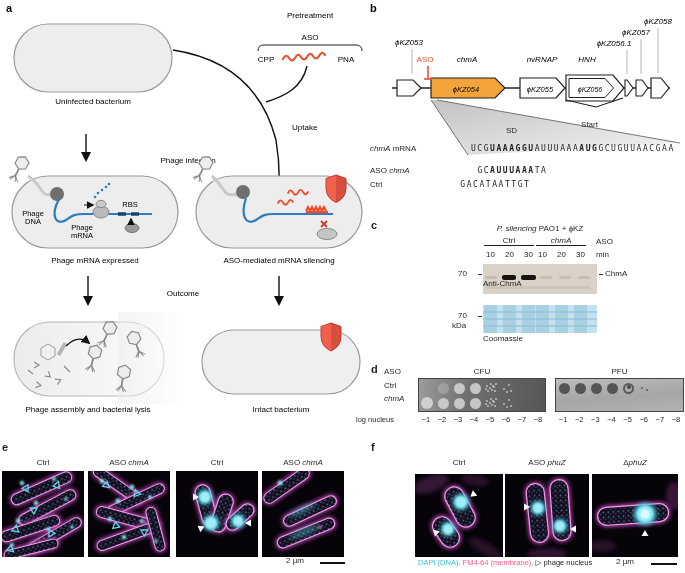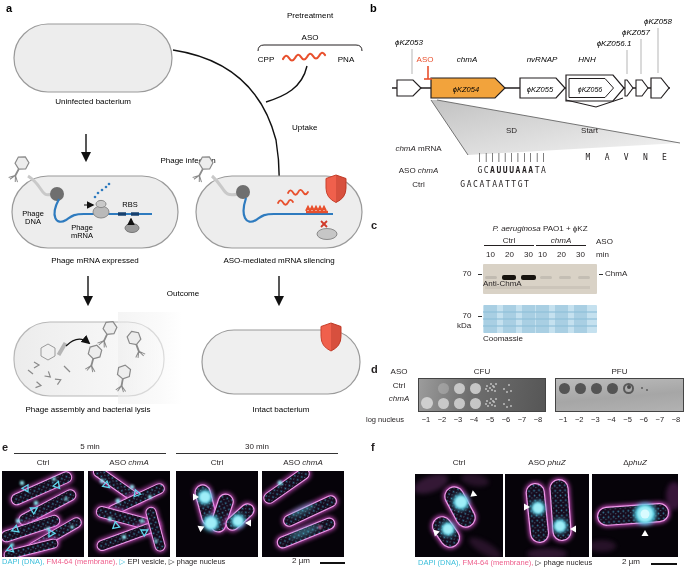--- a/index.html
+++ b/index.html
@@ -4,21 +4,21 @@
 <style>
   * { margin:0; padding:0; box-sizing:border-box; }
   body { font-family:"Liberation Sans", sans-serif; background:#fff; color:#231f20; }
   #fig { position:relative; width:685px; height:573px; background:#fff; overflow:hidden; }
   .abs { position:absolute; }
   .plabel { font-size:11px; font-weight:bold; }
   .lab8 { font-size:8px; }
   .lab75 { font-size:7.5px; }
   .it { font-style:italic; }
   .ctr { text-align:center; }
-  .rt { text-align:center; }
+  .rt { text-align:left; }
   .seq { font-family:"DejaVu Sans Mono", monospace; font-size:8px; letter-spacing:1.55px; white-space:pre; }
   .seq b { font-weight:bold; }
   .seqlab { font-size:8px; white-space:pre; }
   .underlined { border-bottom:1px solid #231f20; }
   .spot { position:absolute; border-radius:50%; }
   [data-dilrow] { display:flex; font-size:7.5px; }
   [data-dilrow] span { flex:1; text-align:center; }
   .legend { font-size:7.5px; white-space:pre; }
   .scalebar { height:2px; background:#111; }
   svg text { font-family:"Liberation Sans", sans-serif; }
@@ -192,32 +192,32 @@
       <text x="172" y="62" font-size="8" font-style="italic" text-anchor="middle">nvRNAP</text>
       <text x="170" y="91.5" font-size="7.5" font-style="italic" text-anchor="middle">ϕKZ055</text>
       <text x="217" y="62" font-size="8" font-style="italic" text-anchor="middle">HNH</text>
       <text x="220" y="91.5" font-size="7" font-style="italic" text-anchor="middle">ϕKZ056</text>
       <text x="244" y="46" font-size="8" font-style="italic" text-anchor="middle">ϕKZ056.1</text>
       <text x="266" y="35" font-size="8" font-style="italic" text-anchor="middle">ϕKZ057</text>
       <text x="288" y="24" font-size="8" font-style="italic" text-anchor="middle">ϕKZ058</text>
     </svg>
 
     <div class="abs ctr lab8" style="left:121px;top:126px;width:41px">SD</div>
-    <div class="abs ctr lab8" style="left:199px;top:126px;width:41px">Start</div>
+    <div class="abs ctr lab8" style="left:199px;top:120px;width:41px">Start</div>
     <div class="abs rt seqlab" style="left:0;top:144px;width:97px"><span class="it">chmA</span><span> mRNA</span></div>
-    <div class="abs seq" style="left:101px;top:153px;color:#444"><span> |||||||||||</span><span style="color:#231f20">      M  A  V  N  E</span></div>
+    <div class="abs seq" style="left:101px;top:144px"><span>UCG</span><b>UAAAGGU</b><span>AUUUAAA</span><b>AUG</b><span>GCUGUUAACGAA</span></div>
     <div class="abs rt seqlab" style="left:0;top:166px;width:97px"><span>ASO </span><span class="it">chmA</span></div>
     <div class="abs seq" style="left:101px;top:166px"><span> </span><span>GC</span><b>AUUUAAA</b><span>TA</span></div>
     <div class="abs rt seqlab" style="left:0;top:180px;width:97px">Ctrl</div>
     <div class="abs seq" style="left:84px;top:180px"> GACATAATTGT</div>
   </div>
 
   
   <div class="abs plabel" style="left:371px;top:219px">c</div>
-  <div class="abs ctr lab8" style="left:430px;top:224px;width:220px"><span class="it">P. aeruginosa</span><span> PAO1 + ϕKZ</span></div>
+  <div class="abs ctr lab8" style="left:430px;top:224px;width:220px"><span class="it">P. silencing</span><span> PAO1 + ϕKZ</span></div>
   <div class="abs ctr lab8 underlined" style="left:484px;top:236px;width:50px">Ctrl</div>
   <div class="abs ctr lab8 underlined it" style="left:536px;top:236px;width:50px">chmA</div>
   <div class="abs lab8" style="left:596px;top:237px">ASO</div>
   <div class="abs ctr lab8" style="left:481px;top:250px;width:19px">10</div>
   <div class="abs ctr lab8" style="left:500px;top:250px;width:19px">20</div>
   <div class="abs ctr lab8" style="left:519px;top:250px;width:19px">30</div>
   <div class="abs ctr lab8" style="left:533px;top:250px;width:19px">10</div>
   <div class="abs ctr lab8" style="left:552px;top:250px;width:19px">20</div>
   <div class="abs ctr lab8" style="left:571px;top:250px;width:19px">30</div>
   <div class="abs lab8" style="left:596px;top:250px">min</div>
@@ -324,22 +324,20 @@
       <span>−3</span>
       <span>−4</span>
       <span>−5</span>
       <span>−6</span>
       <span>−7</span>
       <span>−8</span>
     </div>
 
   
   <div class="abs plabel" style="left:2px;top:441px">e</div>
-  <div class="abs ctr lab8" style="left:14px;top:442px;width:152px;border-bottom:1px solid #333;padding-bottom:2px">5 min</div>
-  <div class="abs ctr lab8" style="left:176px;top:442px;width:162px;border-bottom:1px solid #333;padding-bottom:2px">30 min</div>
   <div class="abs ctr lab8" style="left:2px;top:458px;width:82px">Ctrl</div>
   <div class="abs ctr lab8" style="left:88px;top:458px;width:82px"><span>ASO </span><span class="it">chmA</span></div>
   <div class="abs ctr lab8" style="left:176px;top:458px;width:82px">Ctrl</div>
   <div class="abs ctr lab8" style="left:262px;top:458px;width:82px"><span>ASO </span><span class="it">chmA</span></div>
 
   
   <svg class="abs" style="left:2px;top:471px" width="82" height="86" viewBox="0 0 82 86">
     <rect width="82" height="86" fill="#060309"></rect>
     <g>
       <g transform="rotate(-24 40 16)">
@@ -476,21 +474,20 @@
         </g>
     </g>
     <g>
       <ellipse cx="40" cy="39" rx="14" ry="4" fill="#58c8dc" opacity="0.4" filter="url(#bl2)" transform="rotate(-25 40 39)"></ellipse>
       <ellipse cx="42" cy="61" rx="16" ry="4" fill="#58c8dc" opacity="0.4" filter="url(#bl2)" transform="rotate(-22 42 61)"></ellipse>
       <circle cx="18" cy="12" r="2.4" fill="#8fe8f4" filter="url(#bl1)"></circle>
       <circle cx="58" cy="56" r="1.6" fill="#f78bd0" filter="url(#bl1)"></circle>
     </g>
   </svg>
 
-  <div class="abs legend" style="left:2px;top:557px"><span style="color:#3BBFDB">DAPI (DNA), </span><span style="color:#EE5E8C">FM4-64 (membrane), </span><span style="color:#3BBFDB">▷</span><span> EPI vesicle, </span><span style="color:#222">▷</span><span> phage nucleus</span></div>
   <div class="abs rt lab8" style="left:286px;top:556px;width:30px">2 µm</div>
   <div class="abs scalebar" style="left:320px;top:562px;width:25px"></div>
 
   
   <div class="abs plabel" style="left:371px;top:441px">f</div>
   <div class="abs ctr lab8" style="left:415px;top:458px;width:88px">Ctrl</div>
   <div class="abs ctr lab8" style="left:505px;top:458px;width:84px"><span>ASO </span><span class="it">phuZ</span></div>
   <div class="abs ctr lab8" style="left:592px;top:458px;width:86px"><span>Δ</span><span class="it">phuZ</span></div>
 
   

